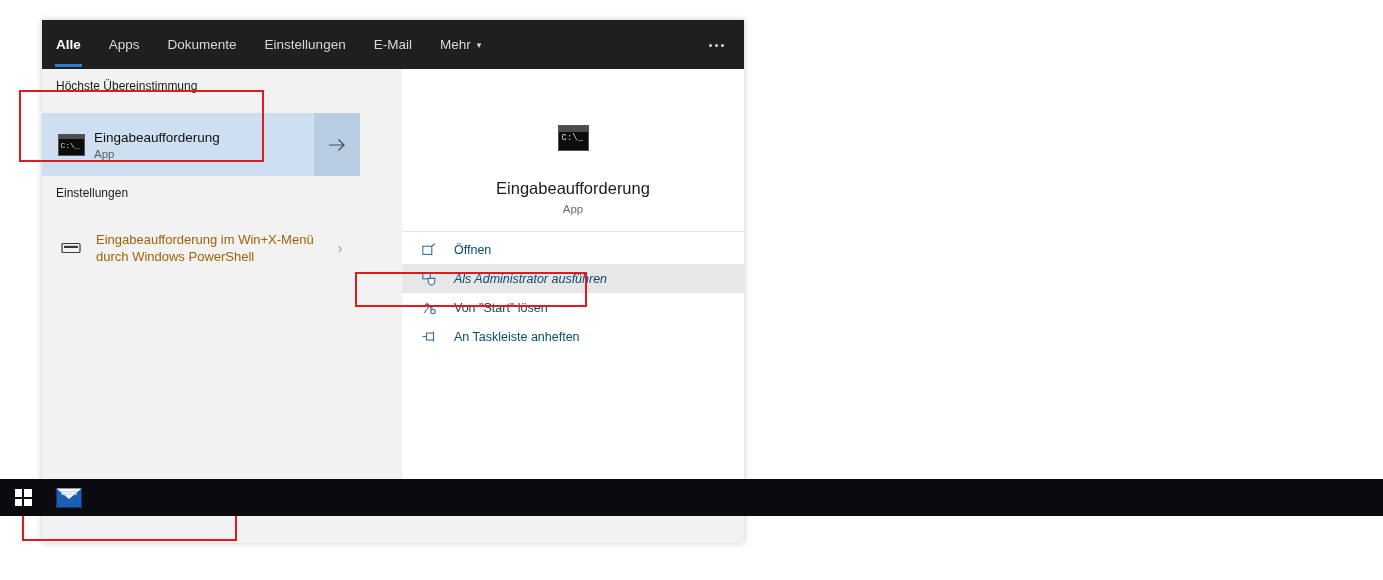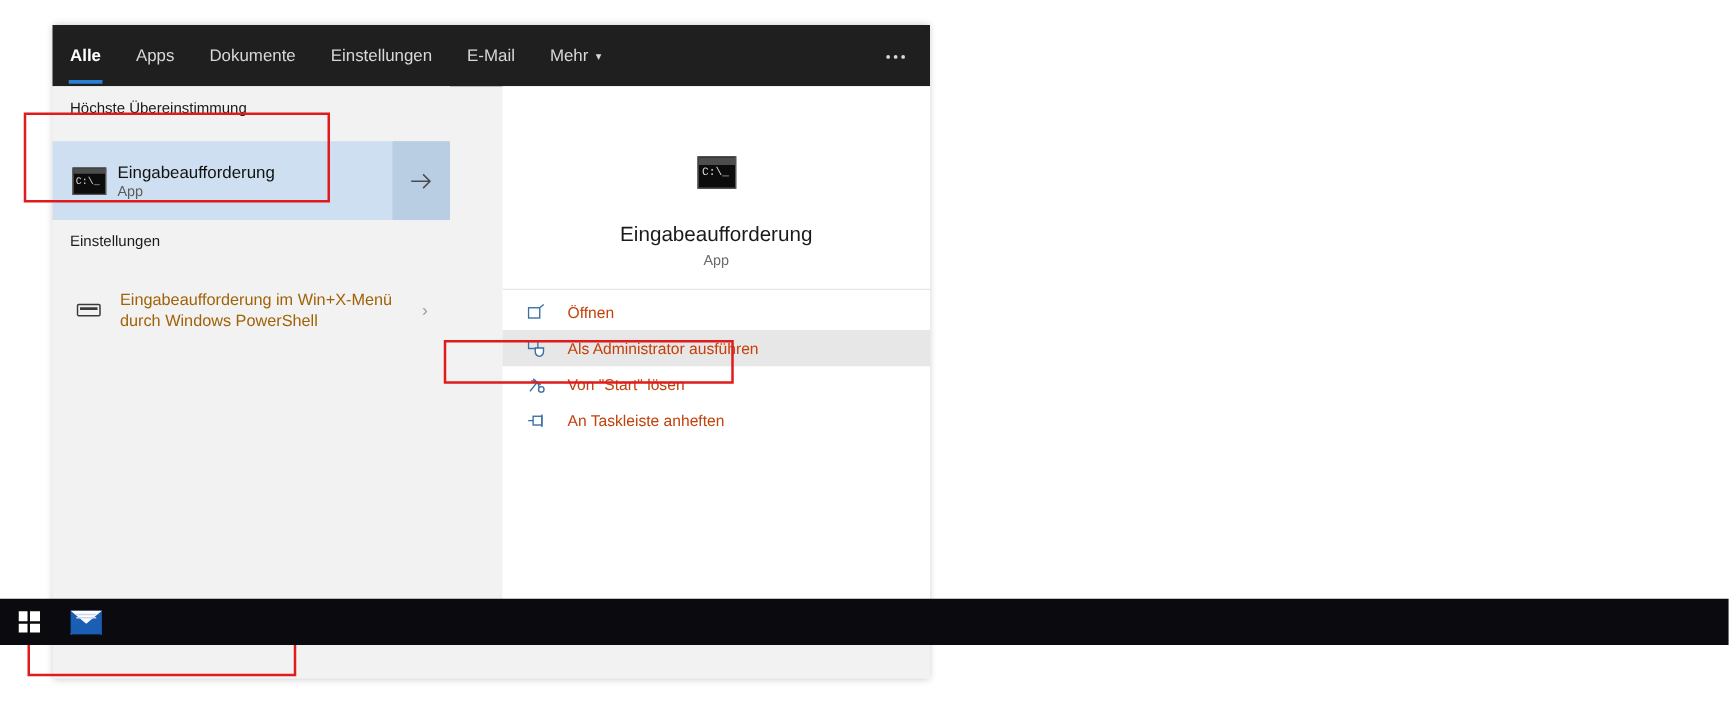--- a/index.html
+++ b/index.html
@@ -216,32 +216,32 @@
     color: #6a6a6a;
   }
   #actions { padding-top: 3px; }
   .action-row {
     height: 29px;
     display: flex;
     align-items: center;
     padding-left: 20px;
     cursor: default;
   }
-  .action-row.hover { background: #e7e7e7; }
+  .action-row.hover { background: #e7e7e7; font-style: italic; }
   .action-ico {
     width: 22px;
     flex: 0 0 auto;
     display: flex;
     align-items: center;
     justify-content: flex-start;
     color: #3a6ea5;
   }
   .action-label {
     font-size: 12.5px;
-    color: #c2410c;
+    color: #0c4a6e;
     padding-left: 10px;
   }
 
   
   #searchbar {
     position: absolute;
     left: 0; bottom: 0;
     width: 702px; height: 37px;
     background: #ffffff;
     border: 1px solid #4a90d9;

